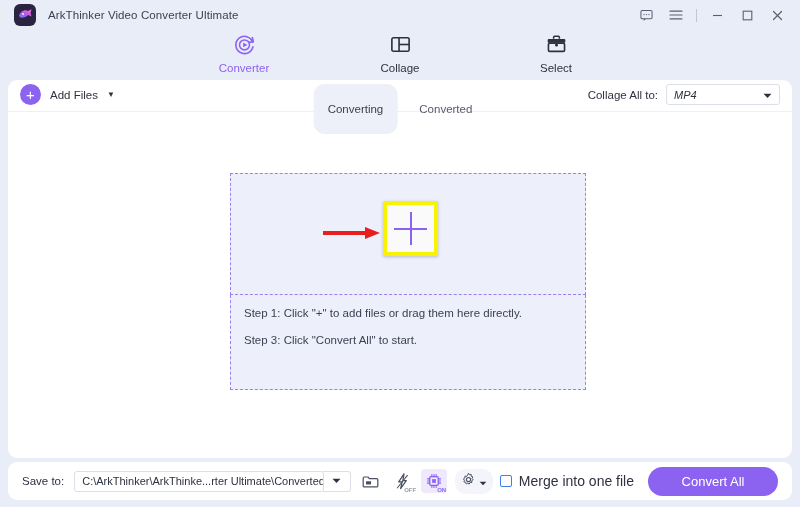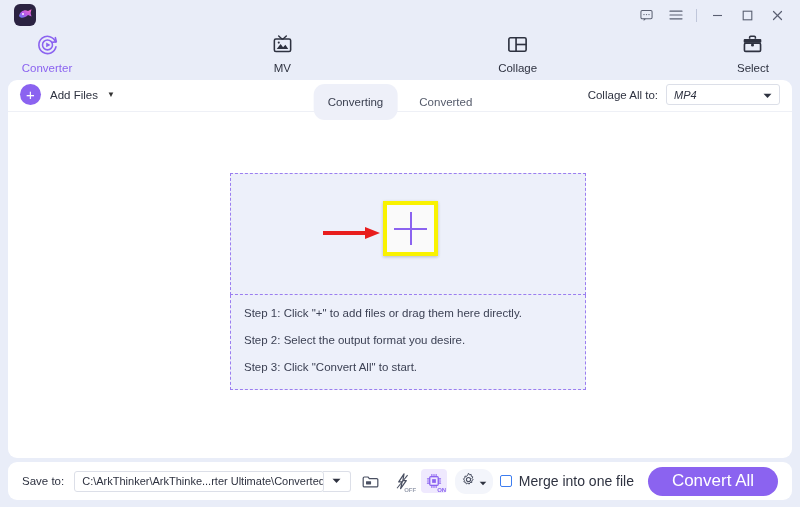--- a/index.html
+++ b/index.html
@@ -50,21 +50,21 @@
   }
   .wsep {
     width: 1px; height: 13px; background: #bfc6da; margin: 0 5px;
   }
 
   
   .navbar {
     position: absolute; top: 28px; left: 0;
     width: 800px; height: 52px;
     background: #e9edf8;
-    display: flex; align-items: flex-start; justify-content: space-between;
+    display: flex; align-items: flex-start; justify-content: center;
     gap: 62px;
   }
   .navtab {
     width: 94px;
     display: flex; flex-direction: column; align-items: center;
     padding-top: 3px;
     color: #2e3240;
   }
   .navtab .nicon { height: 26px; display: flex; align-items: center; justify-content: center; }
   .navtab .nlabel { font-size: 11.5px; margin-top: 5px; }
@@ -97,21 +97,21 @@
   .addfiles .lbl { font-size: 11.5px; color: #2e3240; }
   .caret { font-size: 8px; color: #333; }
 
   .segments {
     position: absolute; left: 50%; top: 4px;
     transform: translateX(-50%);
     display: flex; align-items: center; gap: 8px;
   }
   .seg {
     font-size: 11.5px; color: #555b6b;
-    padding: 12px 14px; border-radius: 11px;
+    padding: 19px 14px; border-radius: 11px;
   }
   .seg.active { background: #eef0f9; color: #3a3f50; }
 
   .convall {
     position: absolute; right: 12px; top: 4px;
     display: flex; align-items: center; gap: 8px;
   }
   .convall .cl { font-size: 11.5px; color: #2e3240; }
   .fmt-select {
     width: 114px; height: 21px;
@@ -210,21 +210,21 @@
   }
   .cbox {
     width: 12px; height: 12px;
     border: 1.5px solid #3d7df0; border-radius: 2px; background: #fff;
   }
   .convert-btn {
     margin-left: 14px; margin-right: 14px;
     width: 130px; height: 29px;
     background: #8b63f0; border-radius: 15px;
     display: flex; align-items: center; justify-content: center;
-    color: #fff; font-size: 17px;
+    color: #fff; font-size: 13px;
   }
 </style>
 </head>
 <body>
 
 <div id="app">
 
   <div class="titlebar">
     <div class="app-icon">
       <svg width="16" height="16" viewBox="0 0 16 16">
@@ -232,20 +232,21 @@
           <linearGradient id="lg" x1="0" y1="1" x2="1" y2="0">
             <stop offset="0%" stop-color="#5b7cf7"></stop>
             <stop offset="45%" stop-color="#b558e8"></stop>
             <stop offset="100%" stop-color="#ff6ec4"></stop>
           </linearGradient>
         </defs>
         <path d="M2 9 C3 4, 8 2, 11 4 L14.5 2.2 L13.6 6 L14.5 9.6 L11 8 C8 11, 3.5 12, 2 9 Z" fill="url(#lg)"></path>
         <circle cx="6" cy="7" r="1.1" fill="#fff" opacity=".85"></circle>
       </svg>
     </div>
+    <div class="app-title">ArkThinker Video Converter Ultimate</div>
 
     <div class="winctl">
       <div class="winbtn">
         <svg width="13" height="13" viewBox="0 0 14 14">
           <rect x="1" y="1.5" width="12" height="9" rx="1.4" fill="none" stroke="#5a6072" stroke-width="1.1"></rect>
           <path d="M4 10.5 L4 13 L6.4 10.5 Z" fill="#5a6072"></path>
           <circle cx="4.3" cy="6" r=".75" fill="#5a6072"></circle>
           <circle cx="7" cy="6" r=".75" fill="#5a6072"></circle>
           <circle cx="9.7" cy="6" r=".75" fill="#5a6072"></circle>
         </svg>
@@ -288,31 +289,20 @@
         <svg width="23" height="23" viewBox="0 0 24 24">
           <path d="M20.5 9.5 A9 9 0 1 0 20.8 14.4" fill="none" stroke="#8b63f0" stroke-width="1.7" stroke-linecap="round"></path>
           <path d="M16.8 9.8 L21.2 9.1 L20.2 4.9" fill="none" stroke="#8b63f0" stroke-width="1.7" stroke-linecap="round" stroke-linejoin="round"></path>
           <circle cx="12" cy="12.4" r="5.2" fill="none" stroke="#8b63f0" stroke-width="1.6"></circle>
           <path d="M10.6 9.9 L15.1 12.4 L10.6 14.9 Z" fill="#8b63f0"></path>
         </svg>
       </span>
       <span class="nlabel">Converter</span>
     </div>
 
-    <div class="navtab">
-      <span class="nicon">
-        <svg width="23" height="23" viewBox="0 0 24 24">
-          <path d="M8 3.2 L11.5 6.2 M16 3.2 L12.5 6.2" stroke="#2e3240" stroke-width="1.5" stroke-linecap="round" fill="none"></path>
-          <rect x="3.5" y="6.3" width="17" height="13" rx="1.6" fill="none" stroke="#2e3240" stroke-width="1.6"></rect>
-          <path d="M6 16.6 L10 11.6 L12.6 14.8 L15 12.2 L18 16.6 Z" fill="#2e3240"></path>
-          <circle cx="8.1" cy="10" r="1.1" fill="#2e3240"></circle>
-        </svg>
-      </span>
-      <span class="nlabel">MV</span>
-    </div>
 
     <div class="navtab">
       <span class="nicon">
         <svg width="23" height="23" viewBox="0 0 24 24">
           <rect x="3" y="5" width="18" height="14" rx="1.6" fill="none" stroke="#2e3240" stroke-width="1.7"></rect>
           <line x1="10.5" y1="5" x2="10.5" y2="19" stroke="#2e3240" stroke-width="1.7"></line>
           <line x1="10.5" y1="12" x2="21" y2="12" stroke="#2e3240" stroke-width="1.7"></line>
         </svg>
       </span>
       <span class="nlabel">Collage</span>
@@ -370,21 +360,20 @@
 
       <div class="red-arrow">
         <svg width="58" height="14" viewBox="0 0 58 14">
           <line x1="0" y1="7" x2="44" y2="7" stroke="#e81d1d" stroke-width="4"></line>
           <path d="M42 1 L57 7 L42 13 Z" fill="#e81d1d"></path>
         </svg>
       </div>
 
       <div class="steps">
         <div class="step">Step 1: Click "+" to add files or drag them here directly.</div>
-        <div class="step">Step 2: Select the output format you desire.</div>
         <div class="step">Step 3: Click "Convert All" to start.</div>
       </div>
     </div>
   </div>
 
   <div class="bottombar">
     <span class="saveto-lbl">Save to:</span>
 
     <div class="path-box">C:\ArkThinker\ArkThinke...rter Ultimate\Converted</div>
     <div class="path-caret">

